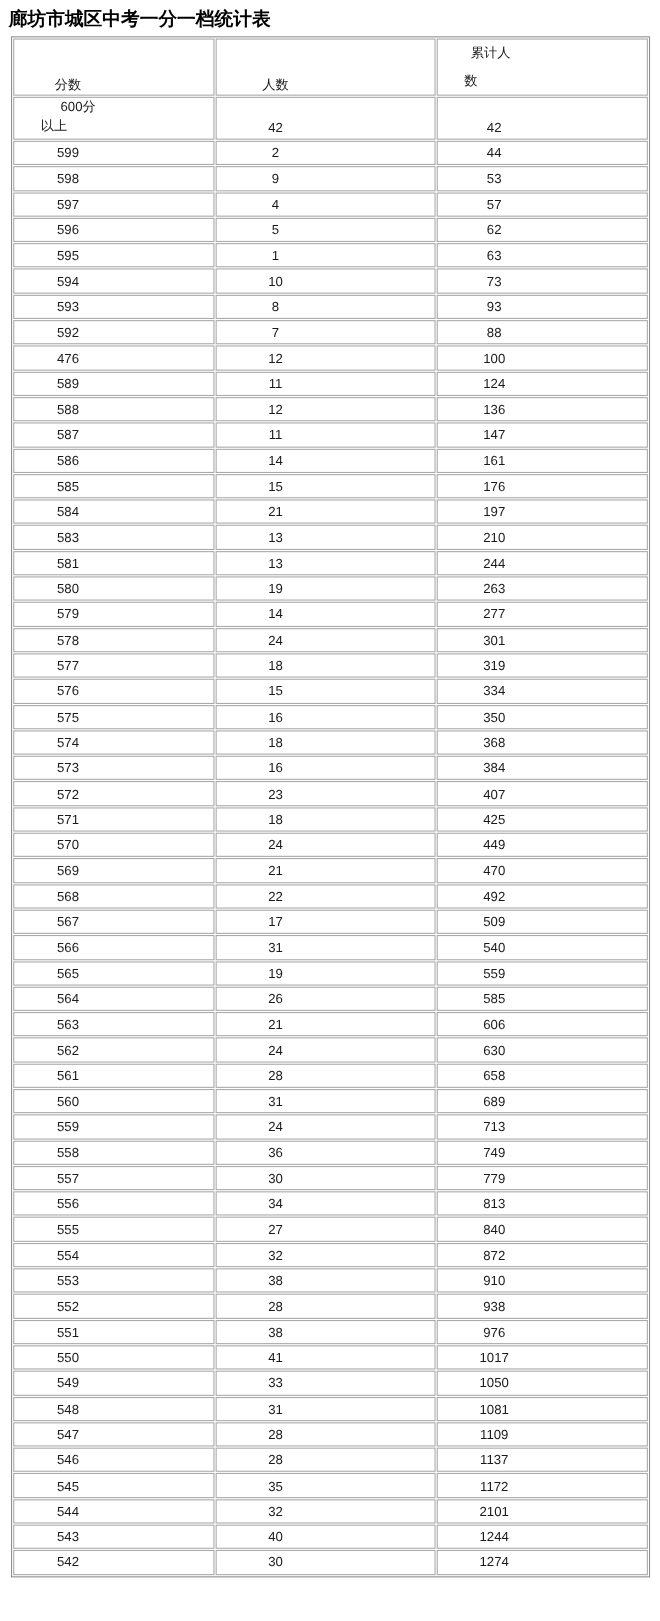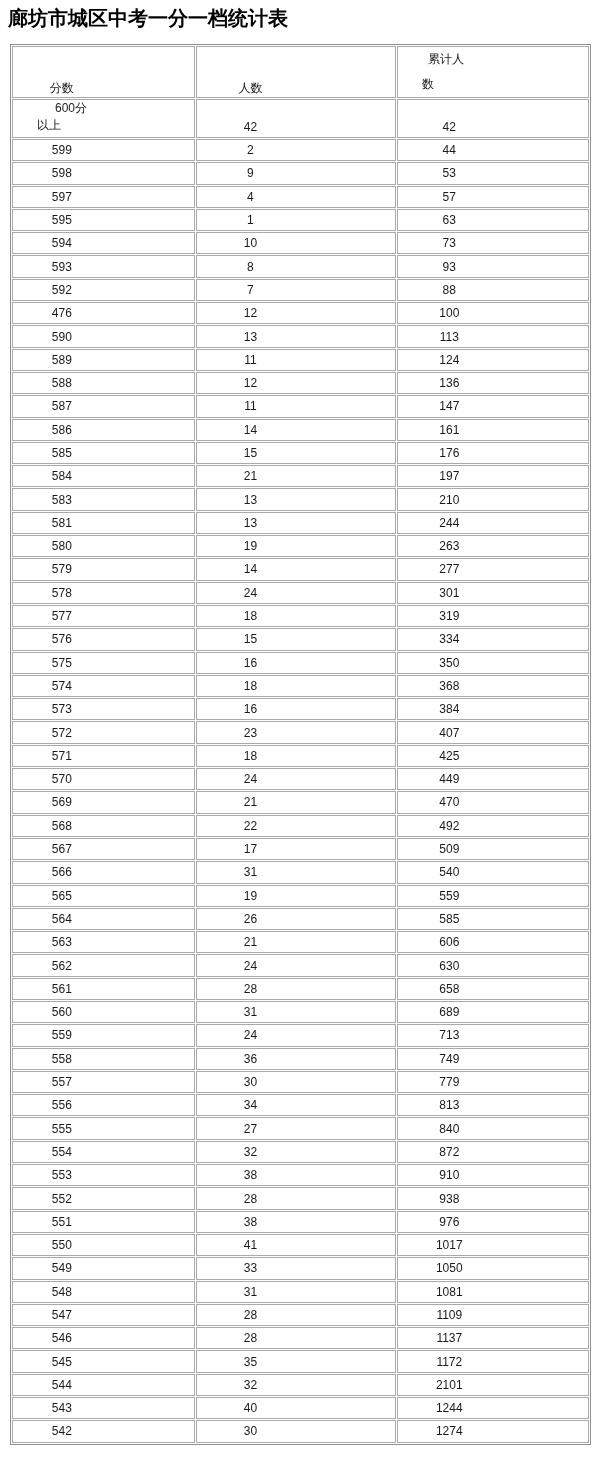--- a/index.html
+++ b/index.html
@@ -8,25 +8,25 @@
     background: #ffffff;
   }
   body {
     width: 600px;
     height: 1474px;
     overflow: hidden;
     font-family: "Liberation Sans", "DejaVu Sans", sans-serif;
     color: #1a1a1a;
   }
   .page-title {
-    font-size: 20px;
+    font-size: 17px;
     line-height: 24px;
     font-weight: bold;
     color: #000000;
-    margin: 6px 0 14px 8px;
+    margin: 6px 0 3px 8px;
     white-space: nowrap;
   }
   table.score-table {
     margin-left: 10px;
     width: 578px;
     table-layout: fixed;
     border-collapse: separate;
     border-spacing: 1px;
     border: 1px solid #8f8f8f;
     background: #ffffff;
@@ -144,20 +144,31 @@
           </td>
           <td>
             <div class="c">4</div>
           </td>
           <td>
             <div class="c">57</div>
           </td>
         </tr>
         <tr class="data-row">
           <td>
+            <div class="c">596</div>
+          </td>
+          <td>
+            <div class="c">5</div>
+          </td>
+          <td>
+            <div class="c">62</div>
+          </td>
+        </tr>
+        <tr class="data-row">
+          <td>
             <div class="c">595</div>
           </td>
           <td>
             <div class="c">1</div>
           </td>
           <td>
             <div class="c">63</div>
           </td>
         </tr>
         <tr class="data-row">
@@ -195,31 +206,20 @@
         </tr>
         <tr class="data-row">
           <td>
             <div class="c">476</div>
           </td>
           <td>
             <div class="c">12</div>
           </td>
           <td>
             <div class="c">100</div>
-          </td>
-        </tr>
-        <tr class="data-row">
-          <td>
-            <div class="c">590</div>
-          </td>
-          <td>
-            <div class="c">13</div>
-          </td>
-          <td>
-            <div class="c">113</div>
           </td>
         </tr>
         <tr class="data-row">
           <td>
             <div class="c">589</div>
           </td>
           <td>
             <div class="c">11</div>
           </td>
           <td>

